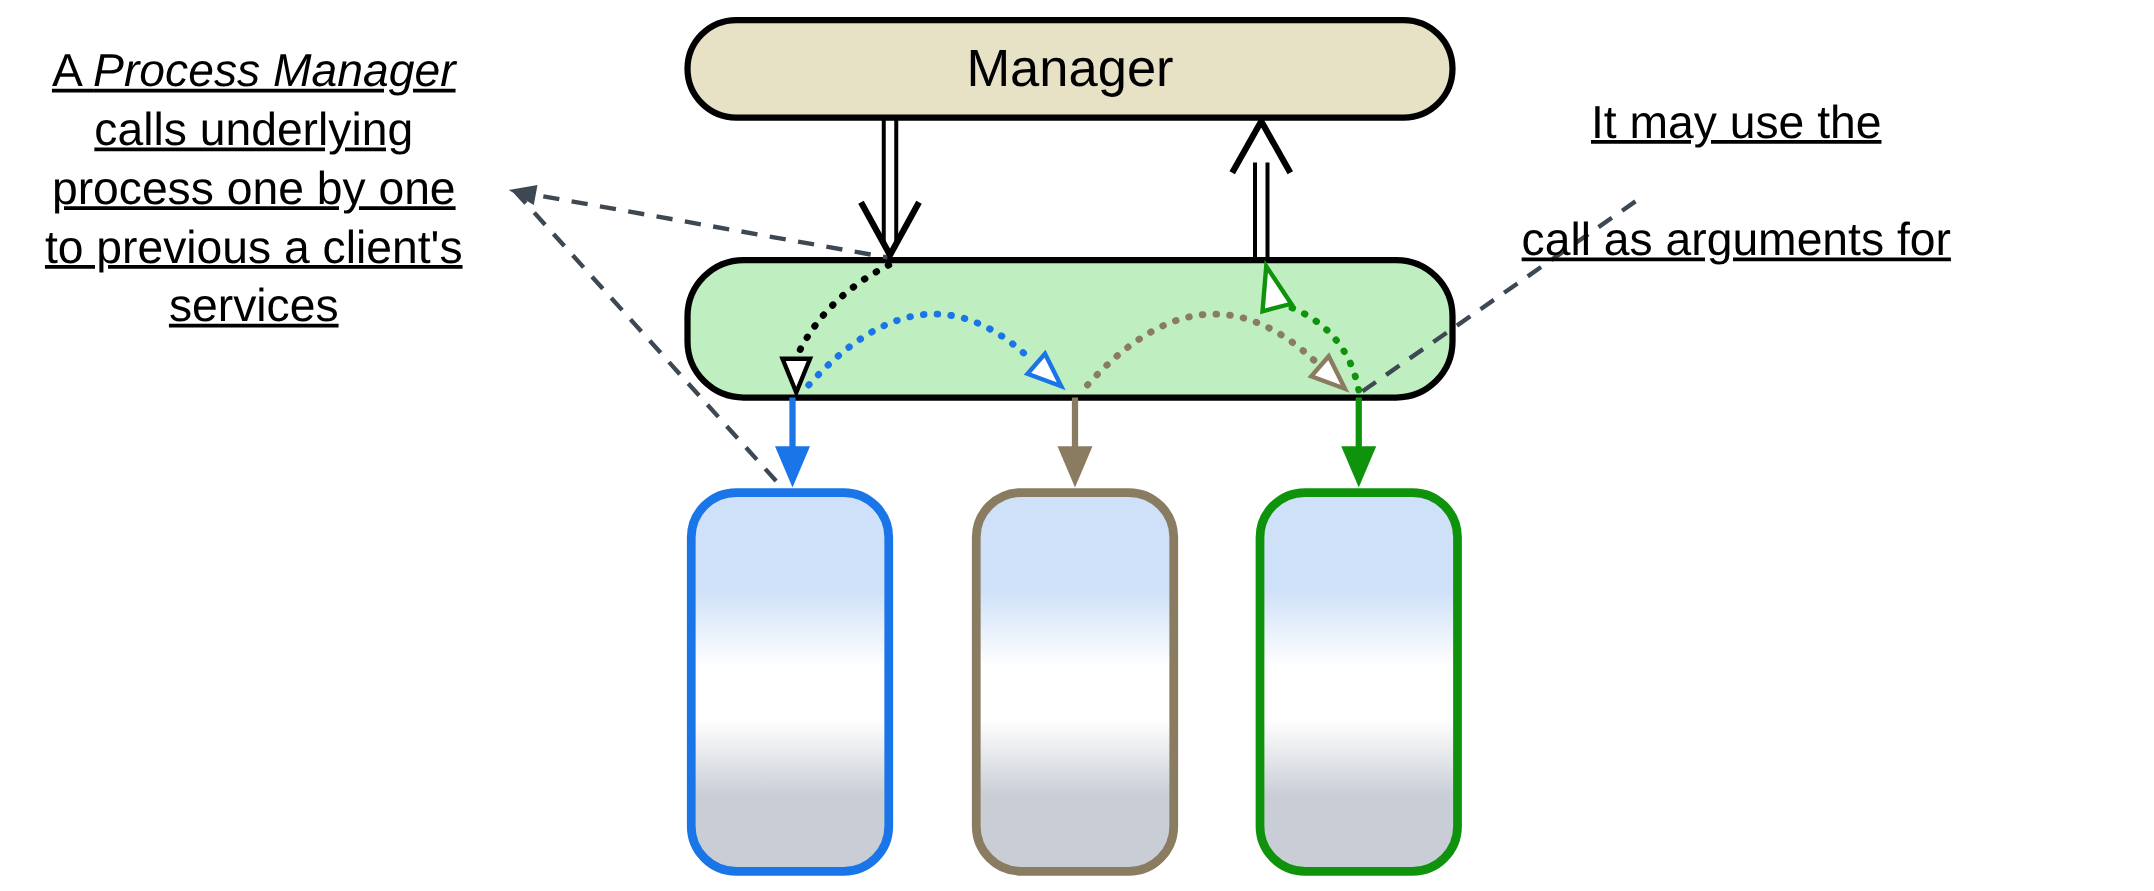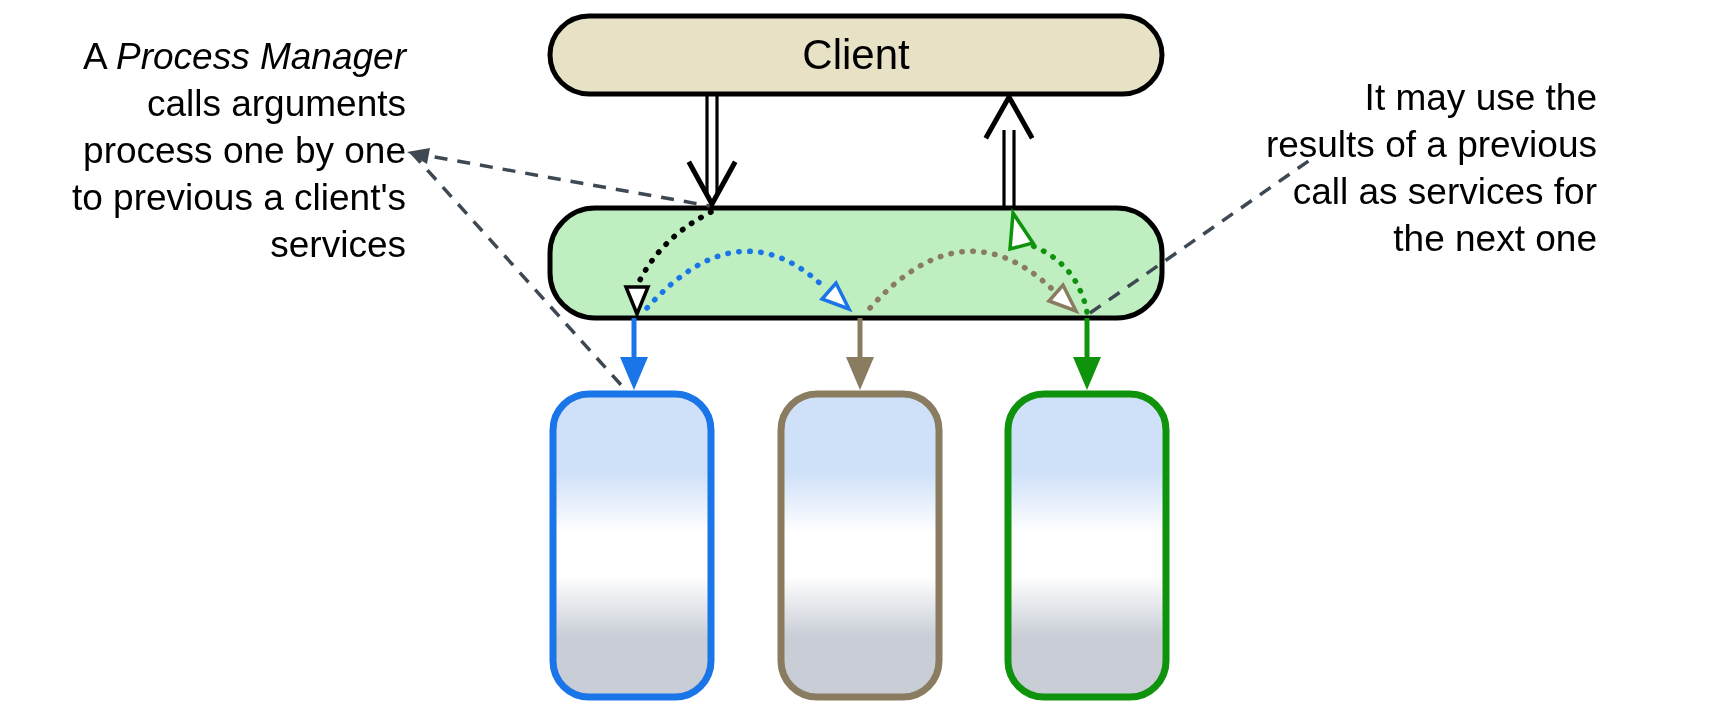--- a/index.html
+++ b/index.html
@@ -10,22 +10,22 @@
     font-family:"Liberation Sans", sans-serif;
     overflow:hidden;
   }
   .stage > svg{position:absolute;left:0;top:0;}
   .client-label{
     position:absolute;left:550px;top:16px;width:612px;height:78px;
     display:flex;align-items:center;justify-content:center;
     font-size:42px;color:#000;
   }
   .note{
-    position:absolute;text-align:right;
-    font-size:37px;line-height:47px;color:#000;
+    position:absolute;text-align:center;
+    font-size:37px;line-height:47px;color:#000;text-decoration:underline;
   }
   .left-note{left:0px;top:33px;width:406px;}
   .right-note{left:1181px;top:74px;width:416px;}
   .dash{fill:none;stroke-width:3.5;stroke-dasharray:13 10;}
   .duo{stroke:#000;stroke-width:3.2;fill:none;}
   .duohead{stroke:#000;stroke-width:5;fill:none;stroke-linecap:square;}
   .dots{fill:none;stroke-width:5.5;stroke-linecap:round;stroke-dasharray:0.5 10.5;}
   .openhead{fill:#ffffff;stroke-width:3.5;stroke-linejoin:miter;}
   .stem{stroke-width:5;fill:none;}
 </style>
@@ -90,30 +90,29 @@
     <g>
       <line class="stem" x1="860" y1="318" x2="860" y2="360" stroke="#8a7c61"></line>
       <polygon points="860,390 846,357 874,357" fill="#8a7c61"></polygon>
     </g>
     <g>
       <line class="stem" x1="1087" y1="318" x2="1087" y2="360" stroke="#0f930c"></line>
       <polygon points="1087,390 1073,357 1101,357" fill="#0f930c"></polygon>
     </g>
   </svg>
 
-  <div class="client-label">Client</div>
+  <div class="client-label">Manager</div>
 
   <div class="note left-note">
     <span>A </span><i>Process Manager</i><br>
-    <span>calls arguments</span><br>
+    <span>calls underlying</span><br>
     <span>process one by one</span><br>
     <span>to previous a client's</span><br>
     <span>services</span>
   </div>
 
   <div class="note right-note">
     <span>It may use the</span><br>
-    <span>results of a previous</span><br>
-    <span>call as services for</span><br>
-    <span>the next one</span>
+    <br>
+    <span>call as arguments for</span><br>
   </div>
 
 </div>
 
 </body></html>

